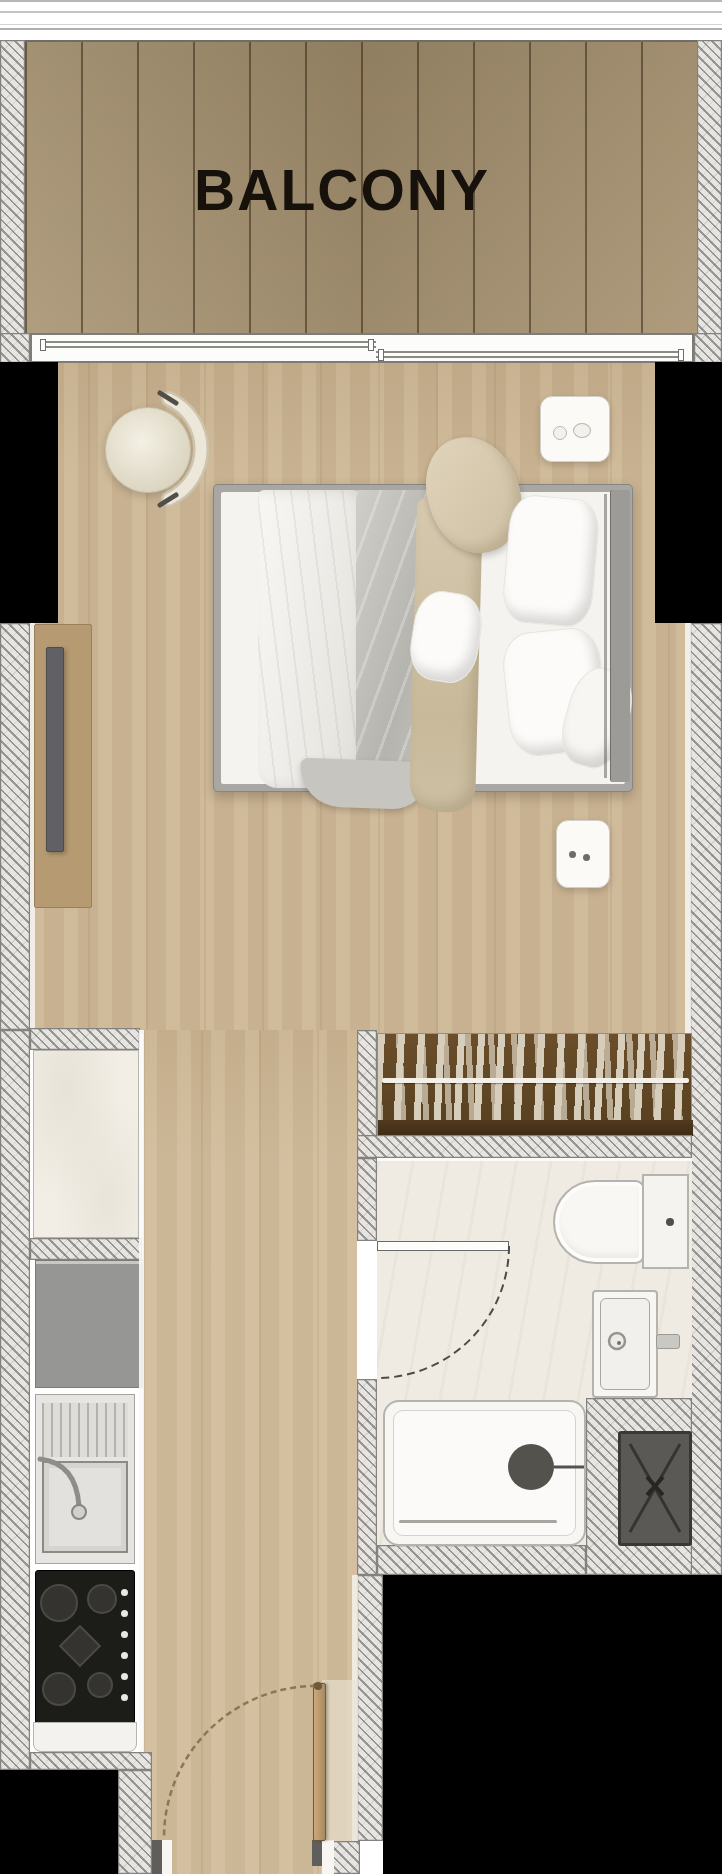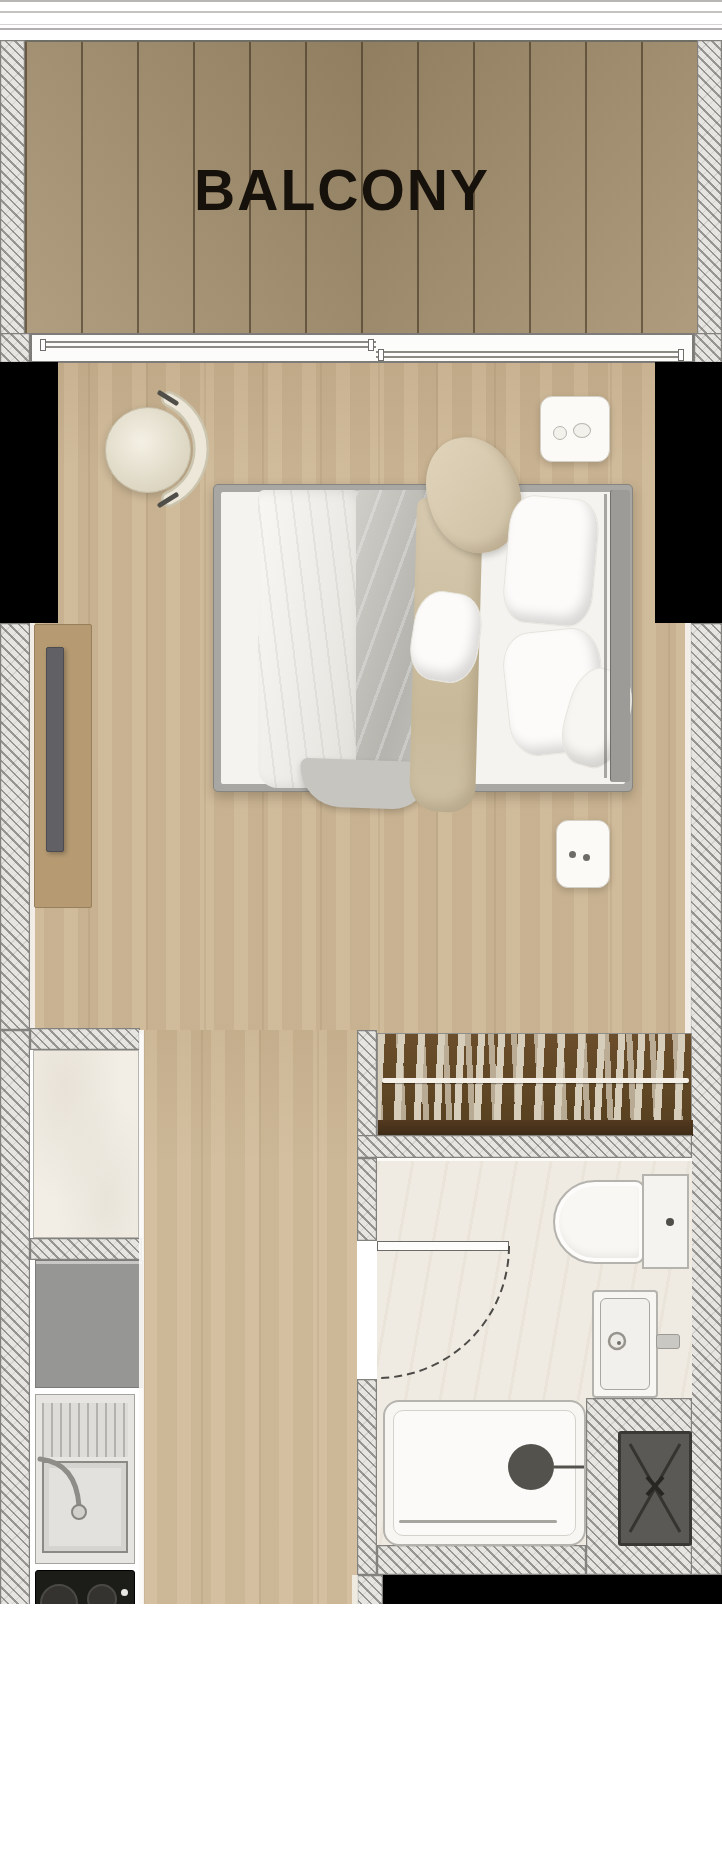--- a/index.html
+++ b/index.html
@@ -1,16 +1,16 @@
 <!DOCTYPE html>
 <html><head>
 <meta charset="utf-8">
 <style>
   html,body{margin:0;padding:0;background:#fff;}
-  .plan{position:relative;width:722px;height:1604px;background:#fff;overflow:hidden;
+  .plan{position:relative;width:722px;height:1874px;background:#fff;overflow:hidden;
         font-family:"Liberation Sans",sans-serif;}
   .abs{position:absolute;}
   .hatch{background-color:#e6e5e2;
     background-image:repeating-linear-gradient(45deg,rgba(72,71,68,.5) 0 1.8px,rgba(0,0,0,0) 1.8px 6.8px),
                      repeating-linear-gradient(135deg,rgba(72,71,68,.12) 0 1px,rgba(0,0,0,0) 1px 9px);
     box-shadow:inset 0 0 0 1.2px #83827e;}
   .void{background:#000;}
   .deck{background-color:#a6916f;
     background-image:repeating-linear-gradient(90deg,rgba(56,42,24,.55) 0 2px,rgba(0,0,0,0) 2px 56px),
                      linear-gradient(90deg,rgba(255,255,255,.07),rgba(0,0,0,.08) 50%,rgba(255,255,255,.05)),

